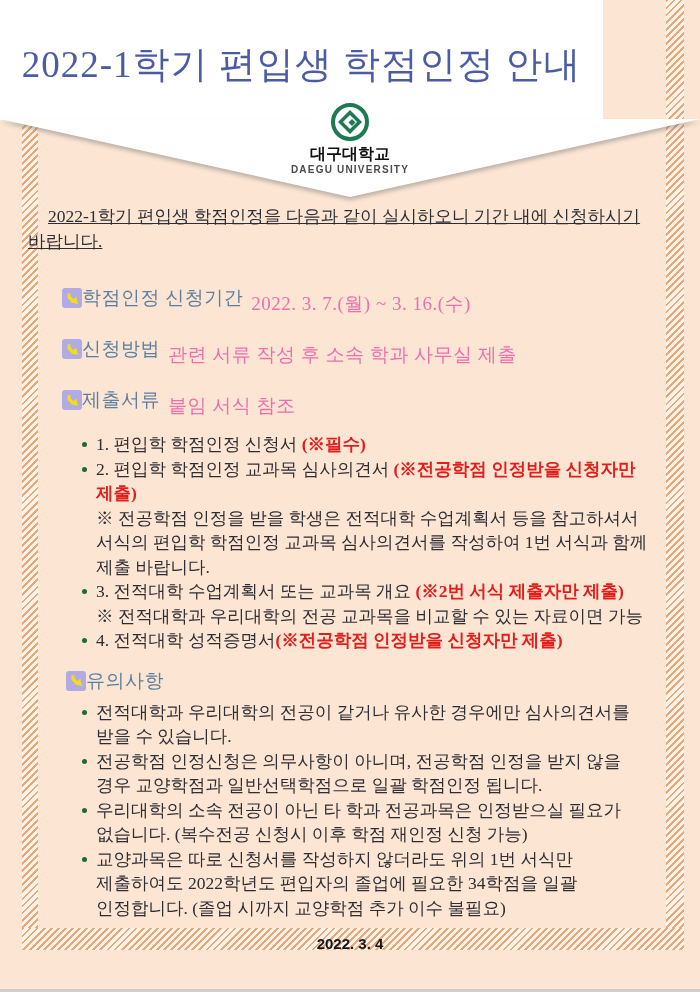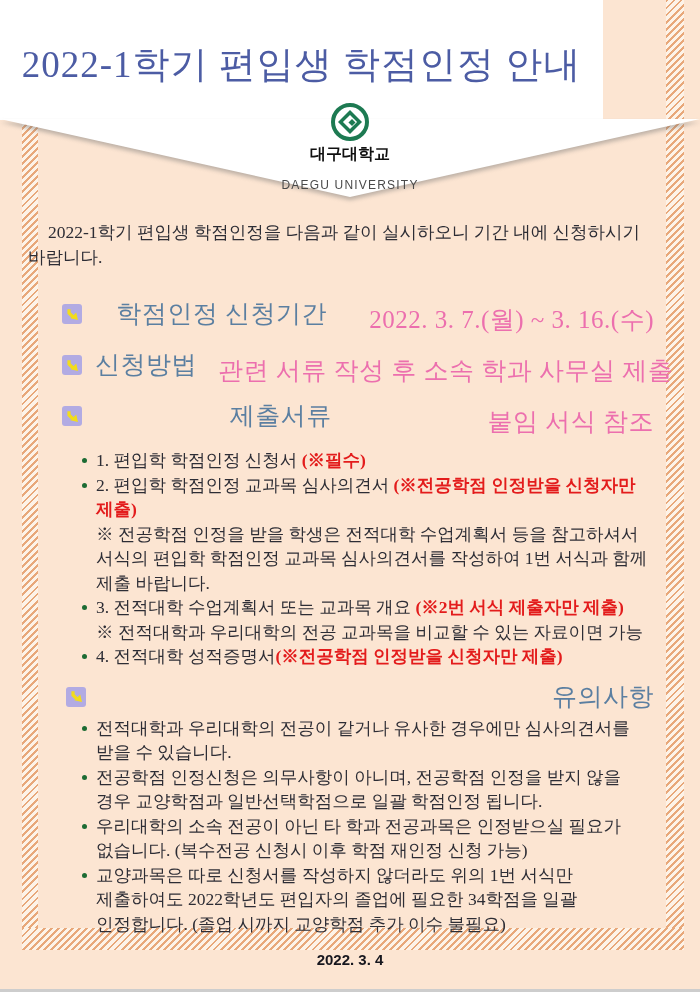--- a/index.html
+++ b/index.html
@@ -37,34 +37,34 @@
   .logo {
     position:absolute; top:103px; left:0; width:700px;
     text-align:center; z-index:3; line-height:1;
   }
   .logo-kr {
     font-family:"Liberation Sans", sans-serif;
     font-size:16px; font-weight:bold; color:#101010; margin-top:2px;
   }
   .logo-en {
     font-family:"Liberation Sans", sans-serif;
-    font-size:12px; font-weight:normal; color:#4a4a4a; letter-spacing:1.2px; margin-top:17px;
+    font-size:10px; font-weight:bold; color:#4a4a4a; letter-spacing:1.2px; margin-top:3px;
   }
 
   
   .content {
     position:absolute; left:46px; right:46px; top:204px; z-index:3;
     font-size:17.5px; line-height:24.5px; word-break:keep-all;
   }
-  .intro { margin:16px -18px; text-indent:20px; }
+  .intro { margin:0 -18px; text-indent:20px;text-decoration:underline; }
 
   .sections { margin:26px 0 0 16px; }
   .sec-row {
-    display:flex; align-items:center; gap:13px;
-    margin-bottom:13px; font-size:25px; line-height:26px; white-space:nowrap;justify-content:space-between;
+    display:flex; align-items:center; 
+    margin-bottom:13px; font-size:19px; line-height:26px; white-space:nowrap;
   }
   .arrow-box {
     width:20px; height:20px; flex:none;
     background:#b2abe3; border-radius:3px;
     display:inline-flex; align-items:center; justify-content:center;
   }
   .sec-label { color:#5b7fa1; letter-spacing:0.5px; }
   .sec-value { color:#ec6fae; margin-left:8px; letter-spacing:0.5px;margin-top:12px; }
 
   ul.bullets { list-style:none; margin:6px 0 0; padding:0 0 0 36px; }

